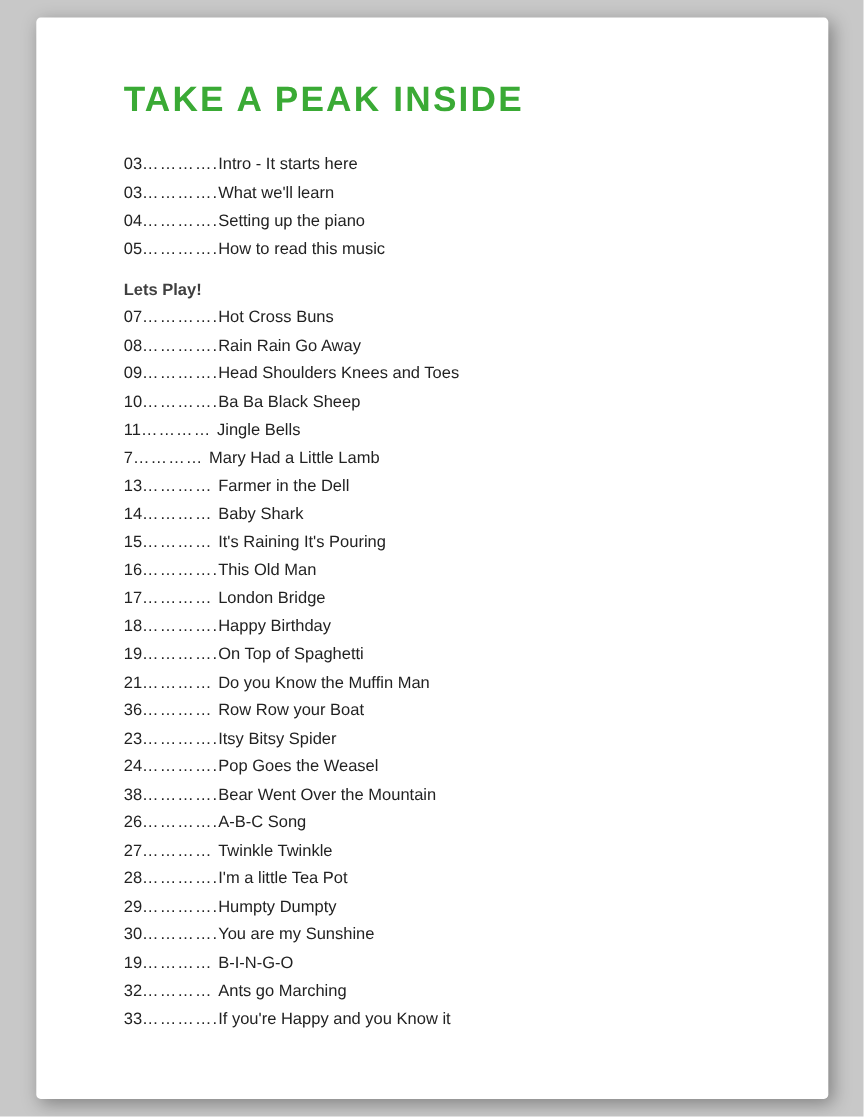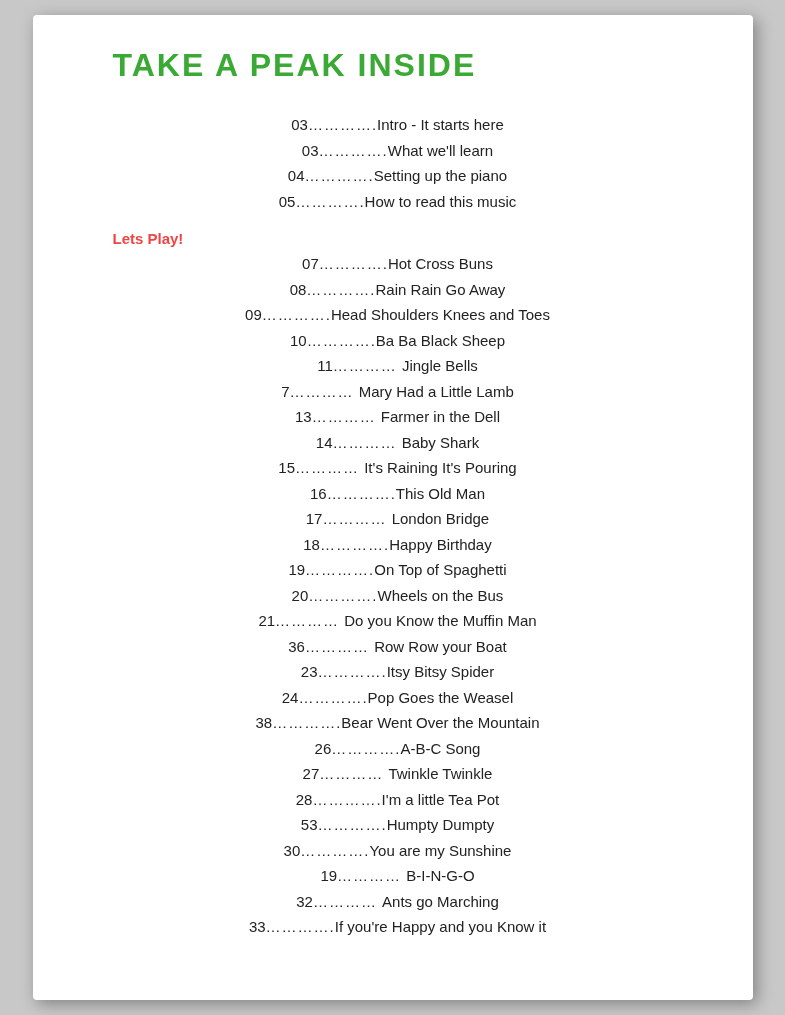--- a/index.html
+++ b/index.html
@@ -16,21 +16,21 @@
       min-height: 100vh;
       font-family: Arial, sans-serif;
     }
 
     .page-container {
       width: 720px;
       min-height: 940px;
       background: #ffffff;
       border-radius: 4px;
       box-shadow: 4px 4px 16px rgba(0,0,0,0.35);
-      padding: 32px 70px 60px 80px;
+      padding: 56px 70px 60px 80px;
       position: relative;
     }
 
     .page-title {
       font-family: 'Arial Black', Arial, sans-serif;
       font-size: 32px;
       font-weight: 900;
       color: #3aaa35;
       text-transform: uppercase;
       letter-spacing: 2px;
@@ -40,35 +40,34 @@
     .toc-list {
       list-style: none;
       padding: 0;
     }
 
     .toc-item {
       font-size: 15px;
       color: #222;
       line-height: 1.7;
       font-family: Arial, sans-serif;
-      text-align: center;
     }
 
     .toc-item .num {
       font-weight: normal;
     }
 
     .toc-item .dots {
       letter-spacing: 1px;
     }
 
     .toc-section-label {
       font-size: 15px;
       font-weight: bold;
-      color: #ef4444;
+      color: #404040;
       margin-top: 16px;
       margin-bottom: 4px;
       display: block;
     }
   </style>
 </head>
 <body>
 
 <div class="page-container">
   <h1 class="page-title">TAKE A PEAK INSIDE</h1>
@@ -89,28 +88,27 @@
       <li class="toc-item"><span class="num">10</span><span class="dots">………….</span>Ba Ba Black Sheep</li>
       <li class="toc-item"><span class="num">11</span><span class="dots">………… </span>Jingle Bells</li>
       <li class="toc-item"><span class="num">7</span><span class="dots">………… </span>Mary Had a Little Lamb</li>
       <li class="toc-item"><span class="num">13</span><span class="dots">………… </span>Farmer in the Dell</li>
       <li class="toc-item"><span class="num">14</span><span class="dots">………… </span>Baby Shark</li>
       <li class="toc-item"><span class="num">15</span><span class="dots">………… </span>It's Raining It's Pouring</li>
       <li class="toc-item"><span class="num">16</span><span class="dots">………….</span>This Old Man</li>
       <li class="toc-item"><span class="num">17</span><span class="dots">………… </span>London Bridge</li>
       <li class="toc-item"><span class="num">18</span><span class="dots">………….</span>Happy Birthday</li>
       <li class="toc-item"><span class="num">19</span><span class="dots">………….</span>On Top of Spaghetti</li>
-      <li class="toc-item"><span class="num">20</span><span class="dots">………….</span>Wheels on the Bus</li>
       <li class="toc-item"><span class="num">21</span><span class="dots">………… </span>Do you Know the Muffin Man</li>
       <li class="toc-item"><span class="num">36</span><span class="dots">………… </span>Row Row your Boat</li>
       <li class="toc-item"><span class="num">23</span><span class="dots">………….</span>Itsy Bitsy Spider</li>
       <li class="toc-item"><span class="num">24</span><span class="dots">………….</span>Pop Goes the Weasel</li>
       <li class="toc-item"><span class="num">38</span><span class="dots">………….</span>Bear Went Over the Mountain</li>
       <li class="toc-item"><span class="num">26</span><span class="dots">………….</span>A-B-C Song</li>
       <li class="toc-item"><span class="num">27</span><span class="dots">………… </span>Twinkle Twinkle</li>
       <li class="toc-item"><span class="num">28</span><span class="dots">………….</span>I'm a little Tea Pot</li>
-      <li class="toc-item"><span class="num">53</span><span class="dots">………….</span>Humpty Dumpty</li>
+      <li class="toc-item"><span class="num">29</span><span class="dots">………….</span>Humpty Dumpty</li>
       <li class="toc-item"><span class="num">30</span><span class="dots">………….</span>You are my Sunshine</li>
       <li class="toc-item"><span class="num">19</span><span class="dots">………… </span>B-I-N-G-O</li>
       <li class="toc-item"><span class="num">32</span><span class="dots">………… </span>Ants go Marching</li>
       <li class="toc-item"><span class="num">33</span><span class="dots">………….</span>If you're Happy and you Know it</li>
     </ul>
 </div>
 
 </body></html>

